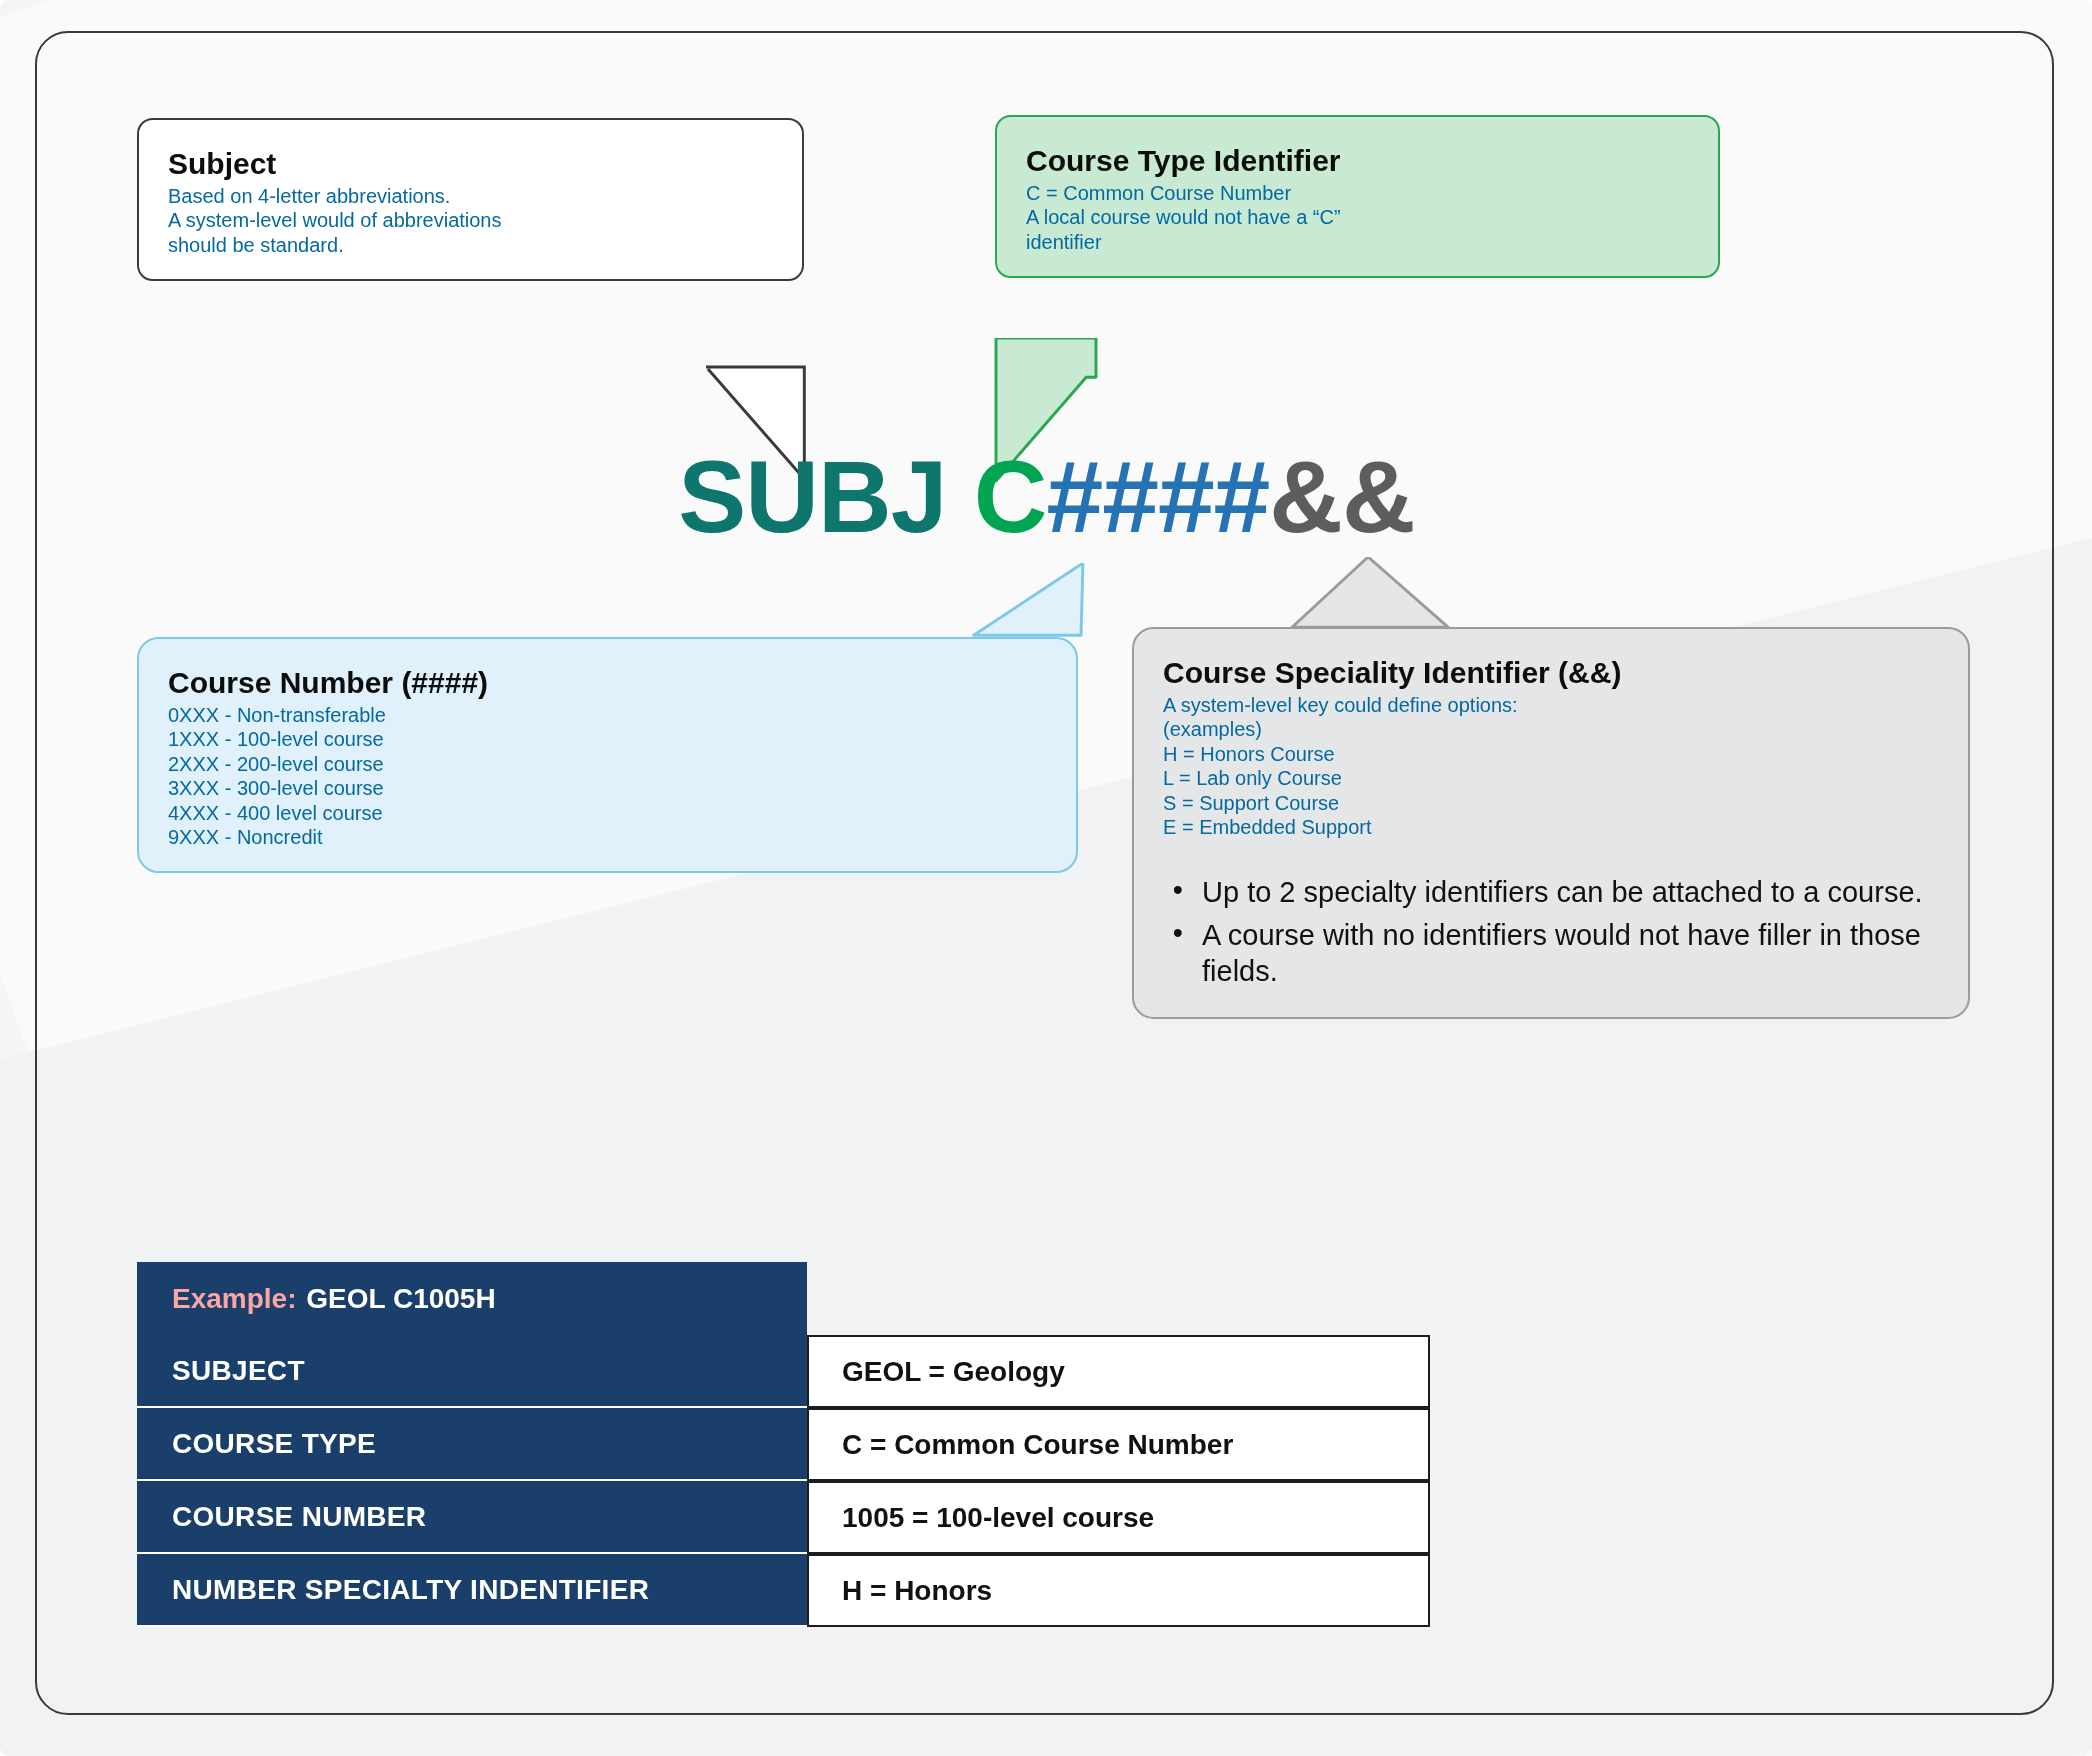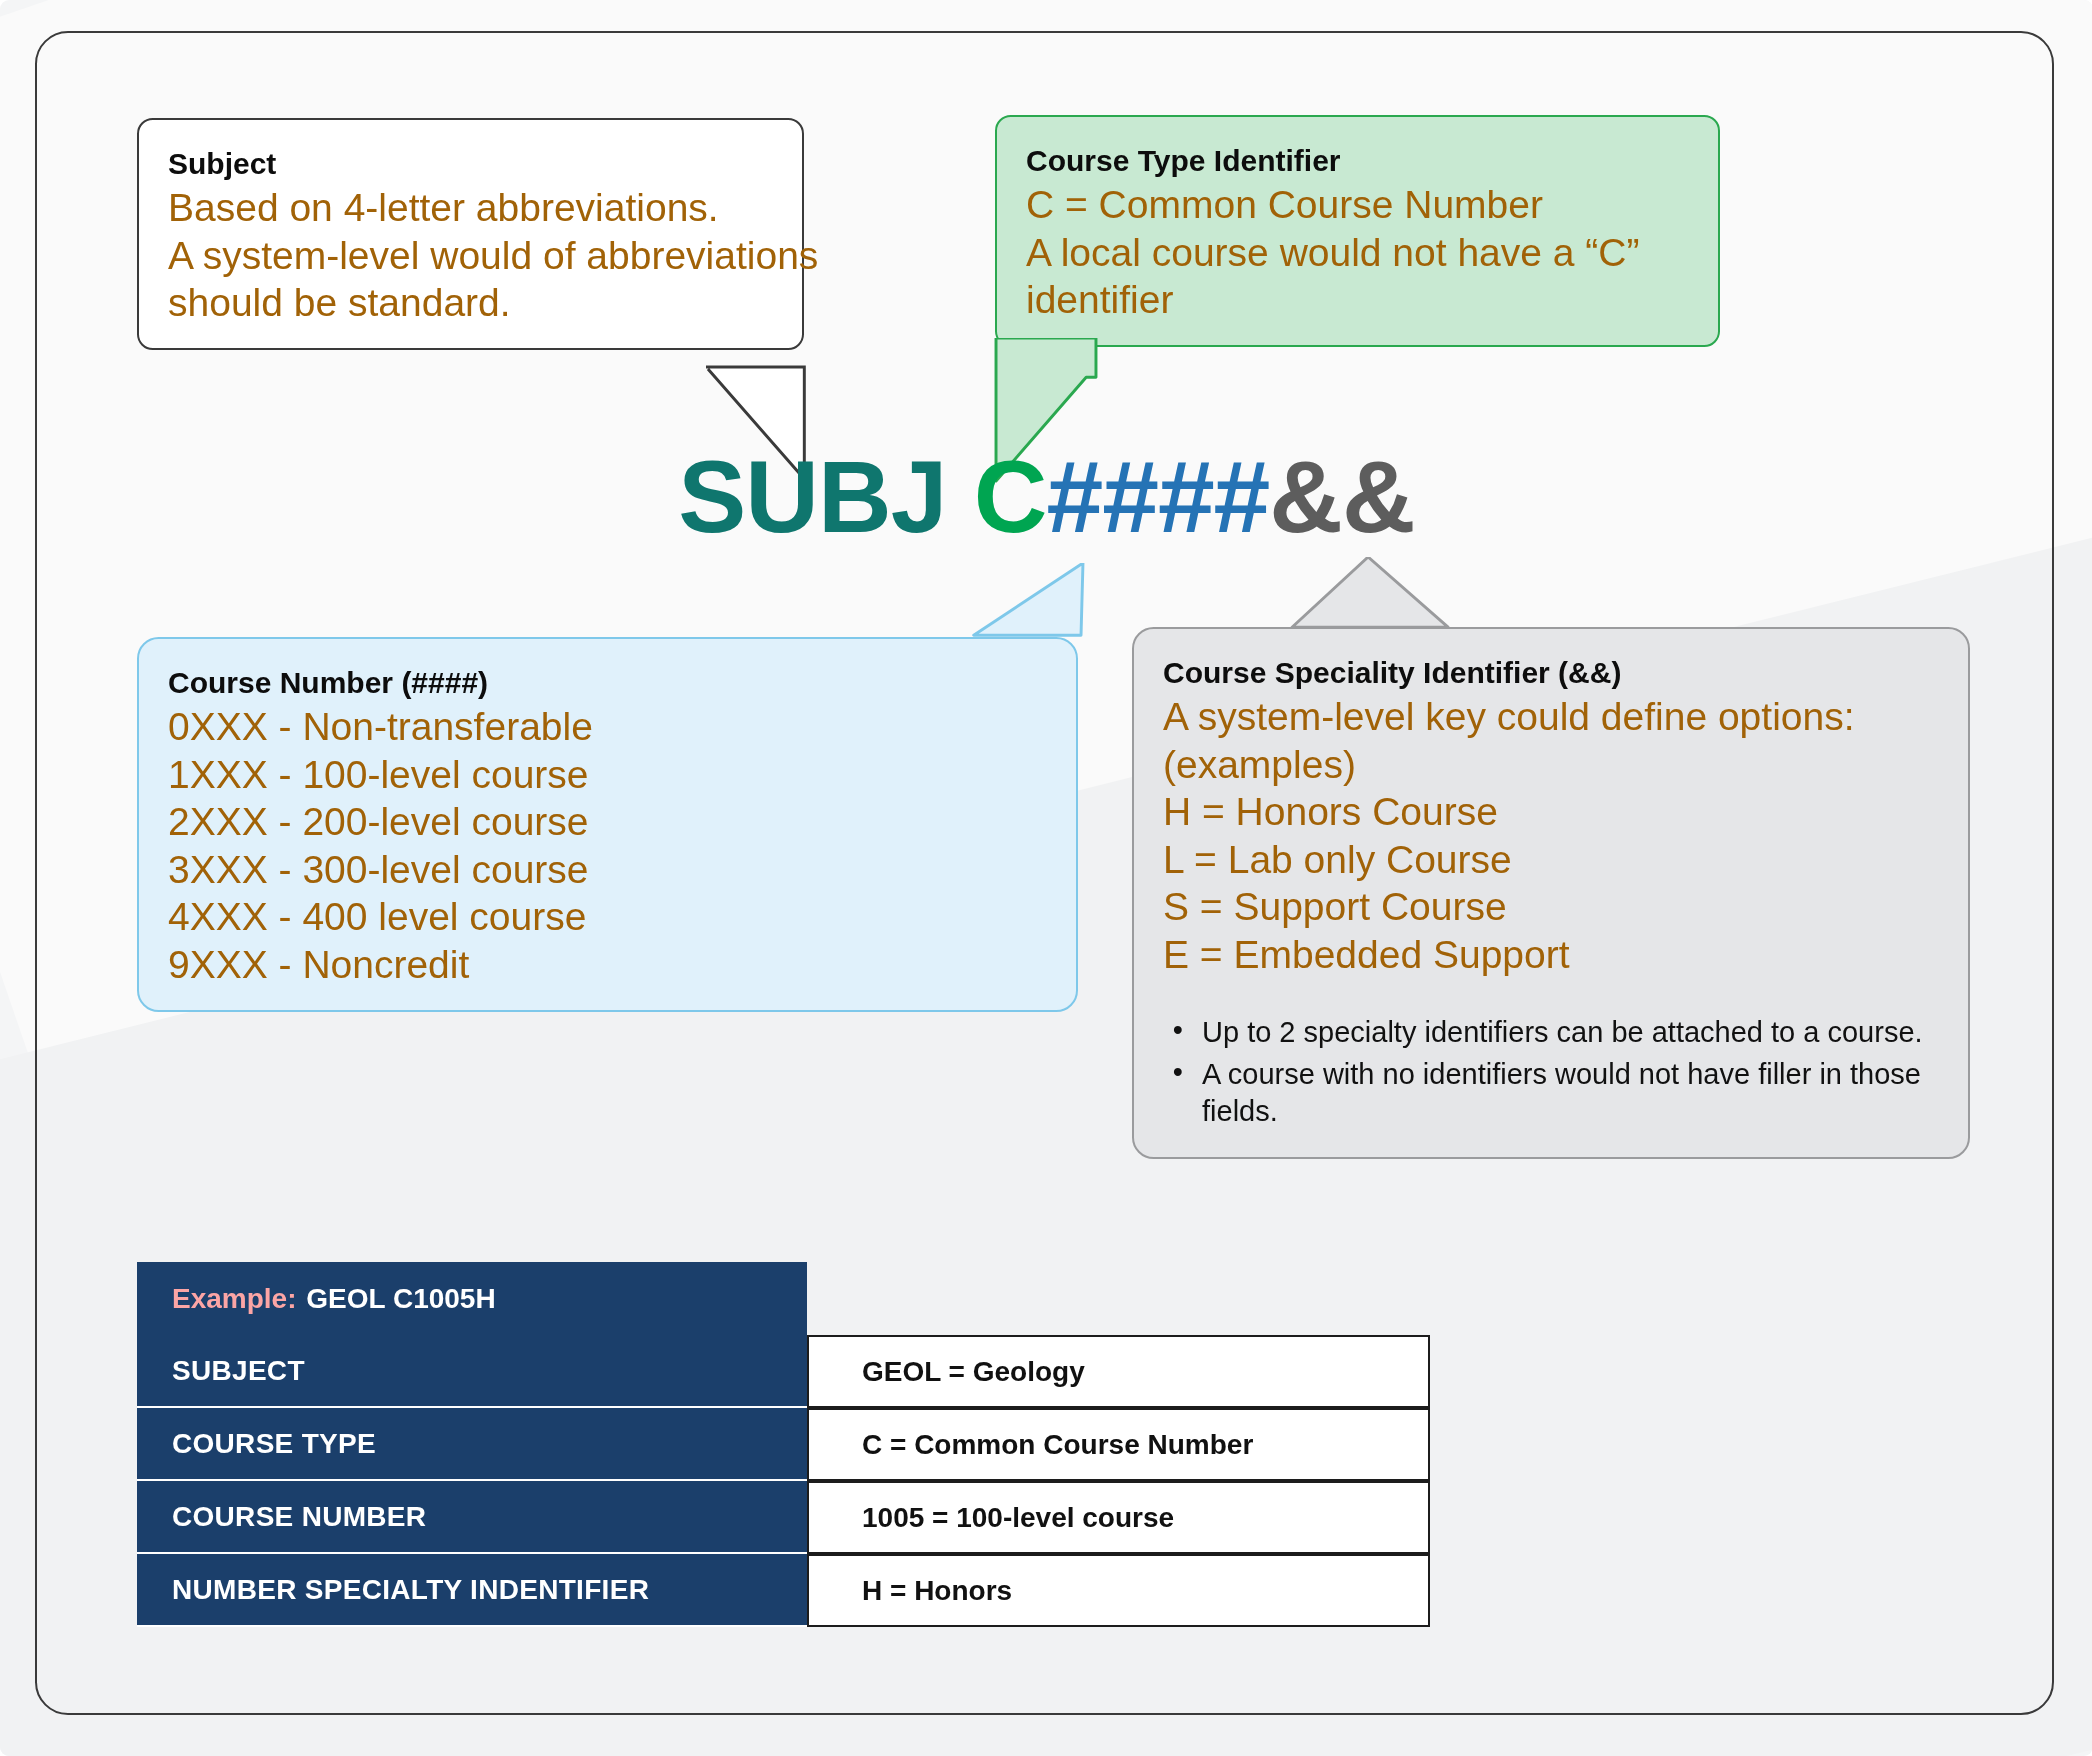--- a/index.html
+++ b/index.html
@@ -67,22 +67,22 @@
   }
   .b-title {
     font-weight: bold;
     font-size: 30px;
     color: #0d0d0d;
     line-height: 1.22;
     margin-bottom: 2px;
     white-space: nowrap;
   }
   .b-line {
-    font-size: 39px;
-    color: #a16207;
+    font-size: 20px;
+    color: #0369a1;
     line-height: 1.22;
     white-space: nowrap;
   }
 
   
   #subject-bubble {
     left: 137px;
     top: 118px;
     width: 667px;
     background: #ffffff;
@@ -237,21 +237,21 @@
     position: absolute;
     left: 670px;
     top: 0;
     width: 623px;
     height: 73px;
     background: #ffffff;
     border: 2px solid #1c1c1c;
     box-sizing: border-box;
     display: flex;
     align-items: center;
-    padding-left: 53px;
+    padding-left: 33px;
   }
   .tbl-value-text {
     font-size: 28px;
     font-weight: bold;
     color: #111111;
   }
 </style>
 </head>
 <body>
 

